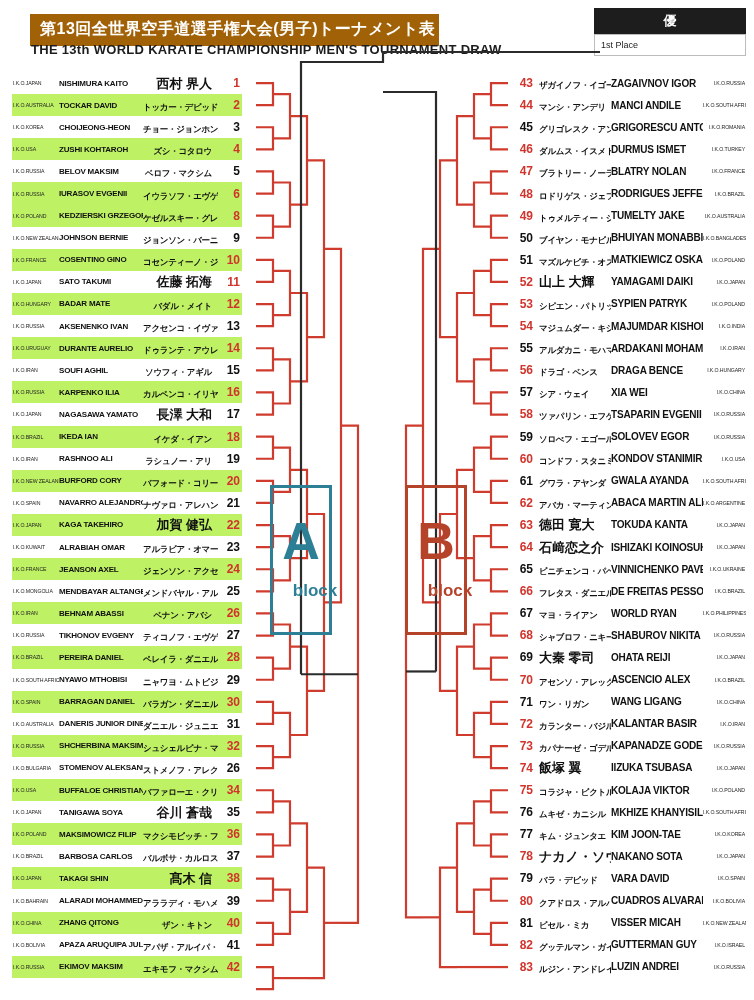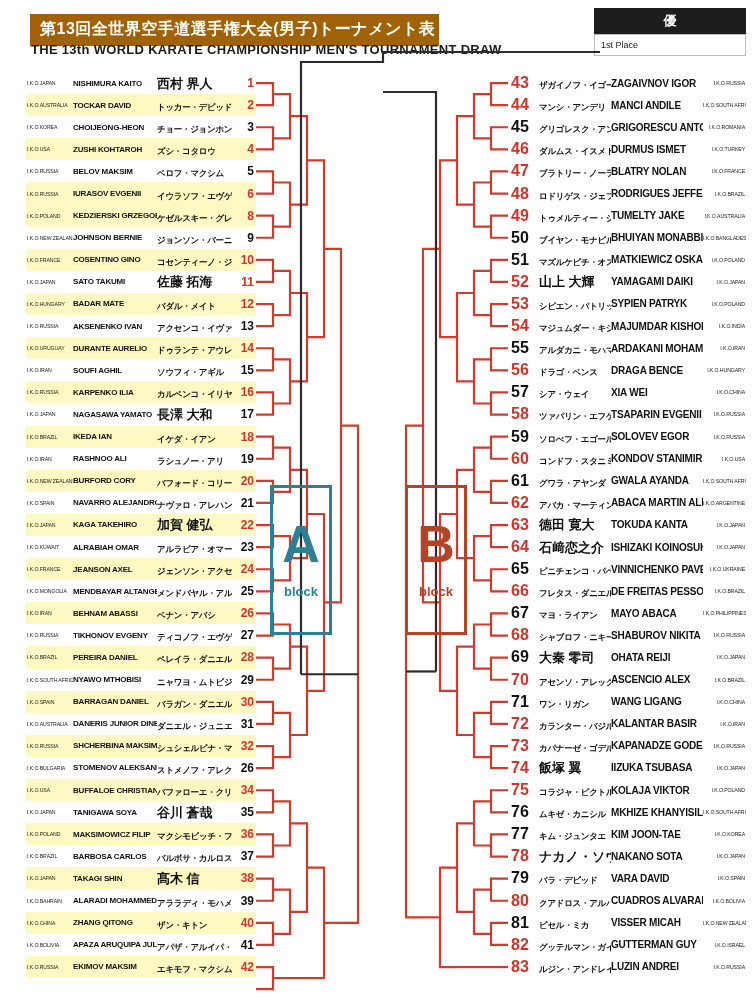--- a/index.html
+++ b/index.html
@@ -38,53 +38,53 @@
   .place-box{
     position:absolute; right:8px; top:34px;
     width:152px; height:22px;
     background:#ffffff; border:1px solid #bdbdbd;
     color:#1d1d1d; font-size:9px;
     display:flex; align-items:center;
     padding-left:6px; box-sizing:border-box;
   }
   
   .side{position:absolute; top:72px;}
-  #left-side{left:26px; width:230px;}
+  #left-side{left:12px; width:230px;}
   #right-side{right:8px; width:238px;}
 
   .row{
     position:relative;
     height:22.1px;
     display:flex; align-items:center;
     box-sizing:border-box;
   }
-  .row.shade{background:#fef9c3;}
+  .row.shade{background:#bef264;}
   .row.plain{background:#ffffff;}
 
   
   .l-country{
     width:46px; font-size:5.2px; color:#222; text-align:left;
     padding-left:1px; letter-spacing:-0.1px; white-space:nowrap; overflow:hidden;
   }
   .l-romaji{
     flex:0 0 84px; font-size:8px; font-weight:bold; color:#111;
     letter-spacing:-0.2px; white-space:nowrap; overflow:hidden;
   }
   .l-kana{
-    flex:1; padding-right:6px;
+    flex:1; text-align:right; padding-right:6px;
     white-space:nowrap; overflow:hidden;
   }
   .l-num{
     width:22px; text-align:right; padding-right:2px;
     font-size:12px; font-weight:bold; color:#111;
   }
   
   .r-num{
-    width:22px; text-align:left; padding-left:3px;
-    font-size:16px; font-weight:bold; color:#111;
+    width:22px; text-align:right; padding-left:3px;
+    font-size:12px; font-weight:bold; color:#111;
   }
   .r-kana{
     flex:1; text-align:left; padding-left:6px;
     white-space:nowrap; overflow:hidden;
   }
   .r-romaji{
     flex:0 0 92px; font-size:10px; font-weight:bold; color:#111;
     letter-spacing:-0.2px; white-space:nowrap; overflow:hidden; text-align:left;
   }
   .r-country{
@@ -99,21 +99,21 @@
   .block-badge{
     position:absolute;
     width:62px; height:150px;
     box-sizing:border-box;
     display:flex; flex-direction:column;
     align-items:center; justify-content:center;
   }
   #block-a{left:270px; top:485px; border:3px solid #2d7f96;}
   #block-b{left:405px; top:485px; border:3px solid #b5432a;}
   .block-letter{font-size:52px; font-weight:bold; line-height:44px;}
-  .block-word{font-size:13px; font-weight:bold; margin-top:18px;}
+  .block-word{font-size:17px; font-weight:bold; margin-top:18px;padding-left:28px;}
   #block-a .block-letter, #block-a .block-word{color:#2d7f96;}
   #block-b .block-letter, #block-b .block-word{color:#b5432a;}
 
   
   #bracket{position:absolute; left:0; top:0; width:754px; height:1000px;}
 </style>
 </head>
 <body>
 
 <div id="header">
@@ -614,21 +614,21 @@
     </div>
     <div class="row plain">
       <div class="r-num num-red">66</div>
       <div class="r-kana"><span class="kana-small">フレタス・ダニエル</span></div>
       <div class="r-romaji">DE FREITAS PESSOA DANIEL</div>
       <div class="r-country">I.K.O.BRAZIL</div>
     </div>
     <div class="row plain">
       <div class="r-num">67</div>
       <div class="r-kana"><span class="kana-small">マヨ・ライアン</span></div>
-      <div class="r-romaji">MAYO ABACA</div>
+      <div class="r-romaji">WORLD RYAN</div>
       <div class="r-country">I.K.O.PHILIPPINES</div>
     </div>
     <div class="row plain">
       <div class="r-num num-red">68</div>
       <div class="r-kana"><span class="kana-small">シャブロフ・ニキータ</span></div>
       <div class="r-romaji">SHABUROV NIKITA</div>
       <div class="r-country">I.K.O.RUSSIA</div>
     </div>
     <div class="row plain">
       <div class="r-num">69</div>

